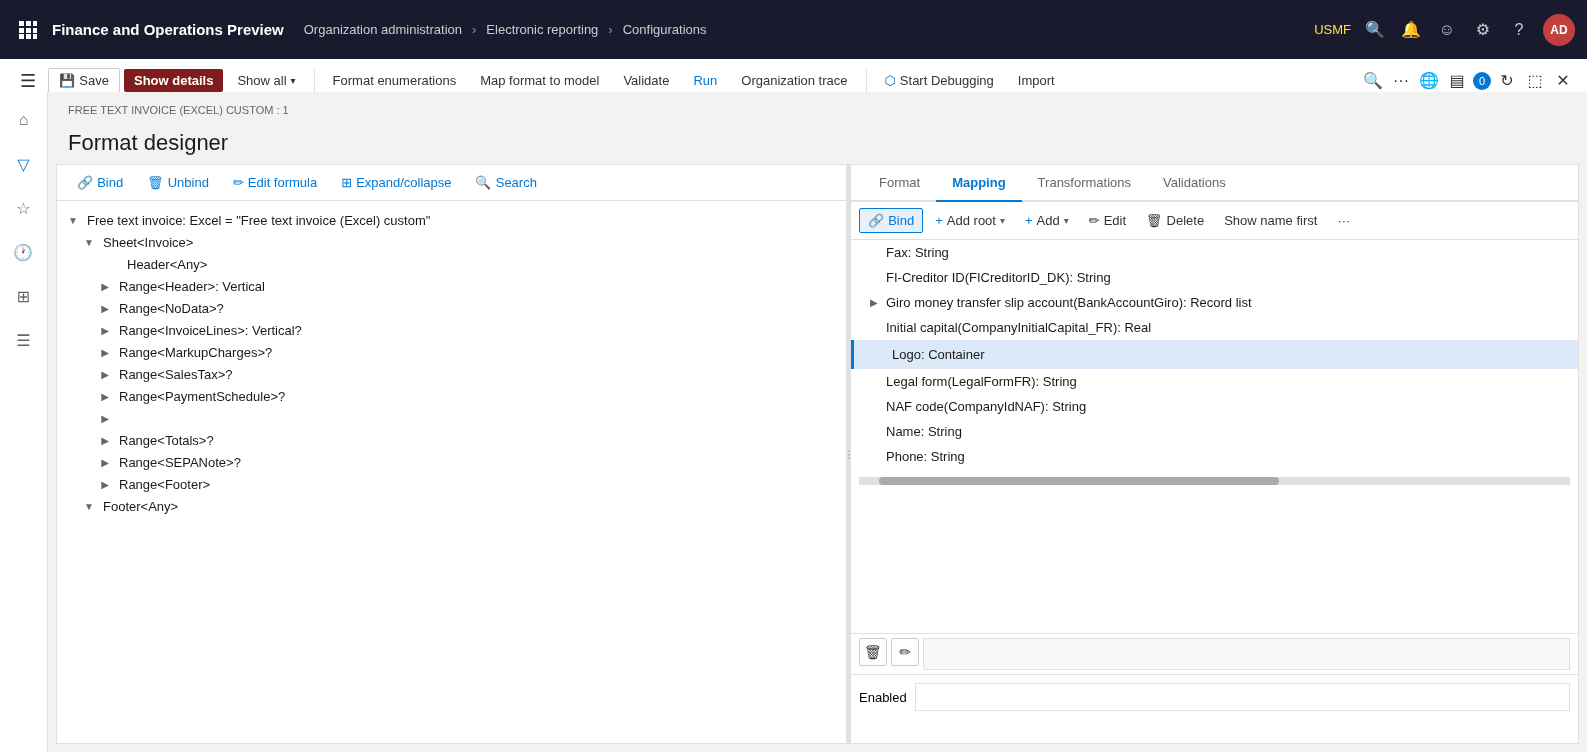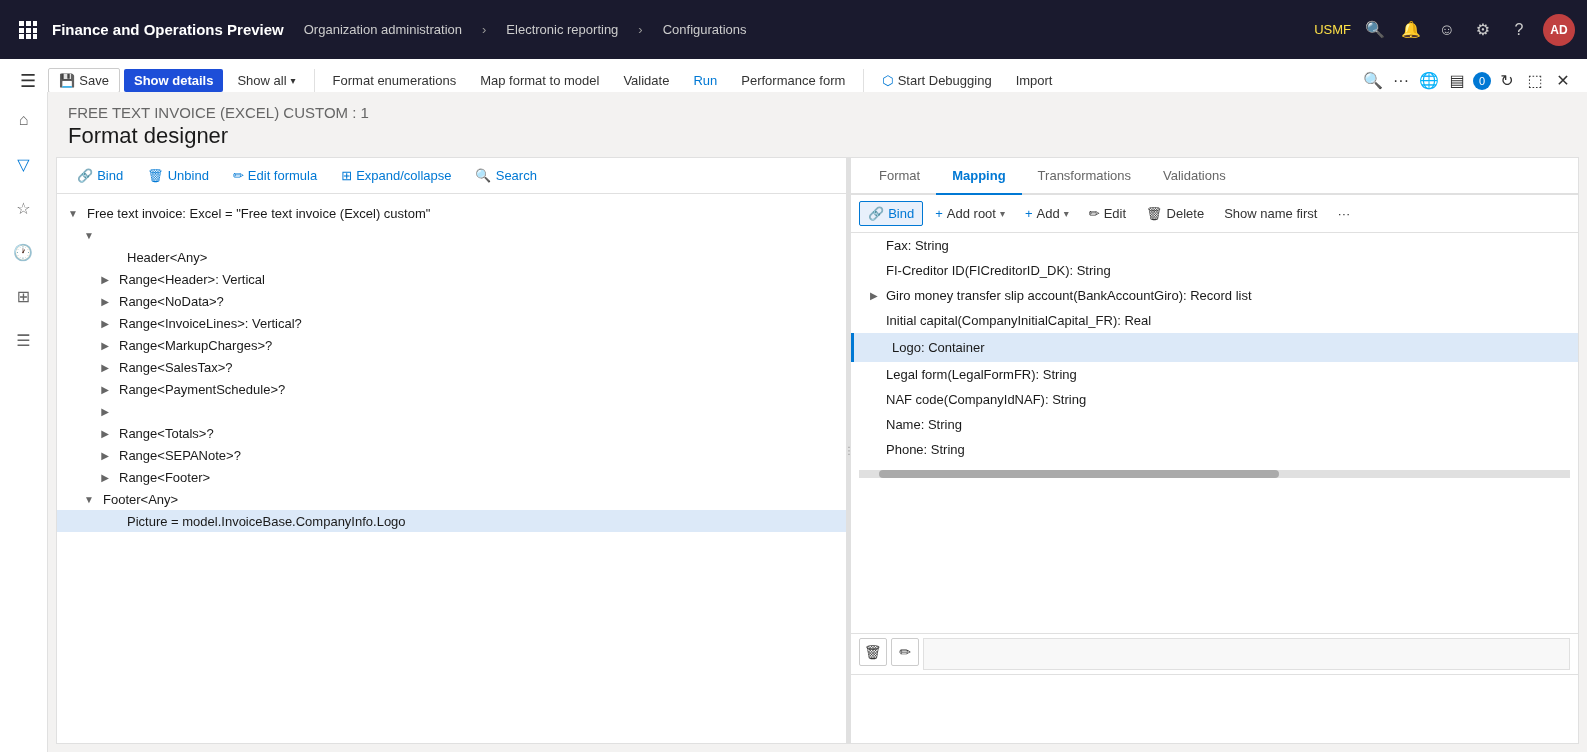--- a/index.html
+++ b/index.html
@@ -22,21 +22,21 @@
       cursor: pointer;
     }
     .top-nav .app-title {
       color: white;
       font-size: 15px;
       font-weight: 600;
       margin-right: 20px;
       white-space: nowrap;
     }
     .breadcrumb {
-      display: flex; align-items: center; gap: 20px;
+      display: flex; align-items: center; gap: 10px;
       color: #ccc; font-size: 13px; flex: 1;
     }
     .breadcrumb span { color: #ccc; }
     .breadcrumb .sep { color: #999; }
     .top-nav-right {
       display: flex; align-items: center; gap: 12px; margin-left: auto;
     }
     .top-nav-right .org { color: #fde047; font-size: 13px; }
     .top-nav-icon {
       color: #ccc; cursor: pointer; font-size: 16px; width: 24px; text-align: center;
@@ -58,21 +58,21 @@
       padding: 0 12px;
       gap: 4px;
     }
     .toolbar-btn {
       display: flex; align-items: center; gap: 4px;
       padding: 4px 10px; border: none; background: none;
       font-size: 13px; color: #333; cursor: pointer; border-radius: 2px;
       white-space: nowrap;
     }
     .toolbar-btn.primary {
-      background: #1d4ed8; color: white; font-weight: 600;
+      background: #7f1d1d; color: white; font-weight: 600;
     }
     .toolbar-btn.save-btn {
       border: 1px solid #ccc; background: white; color: #333;
     }
     .toolbar-sep { width: 1px; height: 24px; background: #e0e0e0; margin: 0 4px; }
     .toolbar-btn .chevron { font-size: 10px; }
 
     
     .left-sidebar {
       width: 48px;
@@ -97,21 +97,21 @@
       position: absolute;
       left: 48px; top: 92px; right: 0; bottom: 0;
       display: flex; flex-direction: column;
       background: #f3f2f1;
     }
 
     .page-header {
       padding: 12px 20px 8px;
       background: #f3f2f1;
     }
-    .page-subtitle { font-size: 15px; color: #666; text-transform: uppercase; margin-bottom: 2px; }
+    .page-subtitle { font-size: 11px; color: #666; text-transform: uppercase; margin-bottom: 14px; }
     .page-title { font-size: 22px; font-weight: 300; color: #1a1a1a; }
 
     
     .content-area {
       display: flex; flex: 1; overflow: hidden;
       background: white;
       margin: 0 8px 8px 8px;
       border: 1px solid #e0e0e0;
     }
 
@@ -289,21 +289,21 @@
   <button class="toolbar-btn">
     <span>Map format to model</span>
   </button>
   <button class="toolbar-btn">
     <span>Validate</span>
   </button>
   <button class="toolbar-btn" style="color:#0078d4;">
     <span>Run</span>
   </button>
   <button class="toolbar-btn">
-    <span>Performance form</span>
+    <span>Organization trace</span>
   </button>
   <div class="toolbar-sep"></div>
   <button class="toolbar-btn">
     <span style="color:#0078d4;">⬡</span>
     <span>Start Debugging</span>
   </button>
   <button class="toolbar-btn">
     <span>Import</span>
   </button>
   <div style="margin-left:auto; display:flex; align-items:center; gap:4px;">
@@ -362,20 +362,21 @@
 
       <div class="tree-area">
 
         <div class="tree-item" style="padding-left:8px;">
           <span class="expand-btn">▼</span>
           <span class="item-text">Free text invoice: Excel = "Free text invoice (Excel) custom"</span>
         </div>
 
         <div class="tree-item" style="padding-left:24px;">
           <span class="expand-btn">▼</span>
+          <span class="item-text">Sheet&lt;Invoice&gt;</span>
         </div>
 
         <div class="tree-item" style="padding-left:48px;">
           <span class="expand-btn"></span>
           <span class="item-text">Header&lt;Any&gt;</span>
         </div>
 
         <div class="tree-item" style="padding-left:40px;">
           <span class="expand-btn">▶</span>
           <span class="item-text">Range&lt;Header&gt;: Vertical</span>
@@ -423,24 +424,20 @@
         <div class="tree-item" style="padding-left:40px;">
           <span class="expand-btn">▶</span>
           <span class="item-text">Range&lt;Footer&gt;</span>
         </div>
 
         <div class="tree-item" style="padding-left:24px;">
           <span class="expand-btn">▼</span>
           <span class="item-text">Footer&lt;Any&gt;</span>
         </div>
 
-        <div class="tree-item selected" style="padding-left:48px;">
-          <span class="expand-btn"></span>
-          <span class="item-text">Picture = model.InvoiceBase.CompanyInfo.Logo</span>
-        </div>
       </div>
     </div>
 
     <div class="scrollbar-divider" style="display:flex; align-items:center; justify-content:center; color:#999; font-size:10px;">⋮</div>
 
     <div class="right-panel">
 
       <div class="mapping-tabs">
         <div class="mapping-tab">Format</div>
         <div class="mapping-tab active">Mapping</div>
@@ -530,16 +527,20 @@
           </div>
         </div>
       </div>
 
       <div class="bottom-panel">
         <div style="display:flex; padding:4px 8px; gap:4px; border-bottom:1px solid #e0e0e0;">
           <button class="icon-action-btn">🗑</button>
           <button class="icon-action-btn">✏</button>
           <div style="flex:1; padding: 4px 8px; font-size:12px; color:#333; background:#f8f8f8; border:1px solid #e0e0e0; min-height:32px;"></div>
         </div>
+        <div style="display:flex; align-items:center; padding:8px 8px; gap:8px;">
+          <span>Enabled</span>
+          <div style="flex:1; border:1px solid #e0e0e0; height:28px; background:white;"></div>
+        </div>
       </div>
     </div>
   </div>
 </div>
 
 </body></html>

